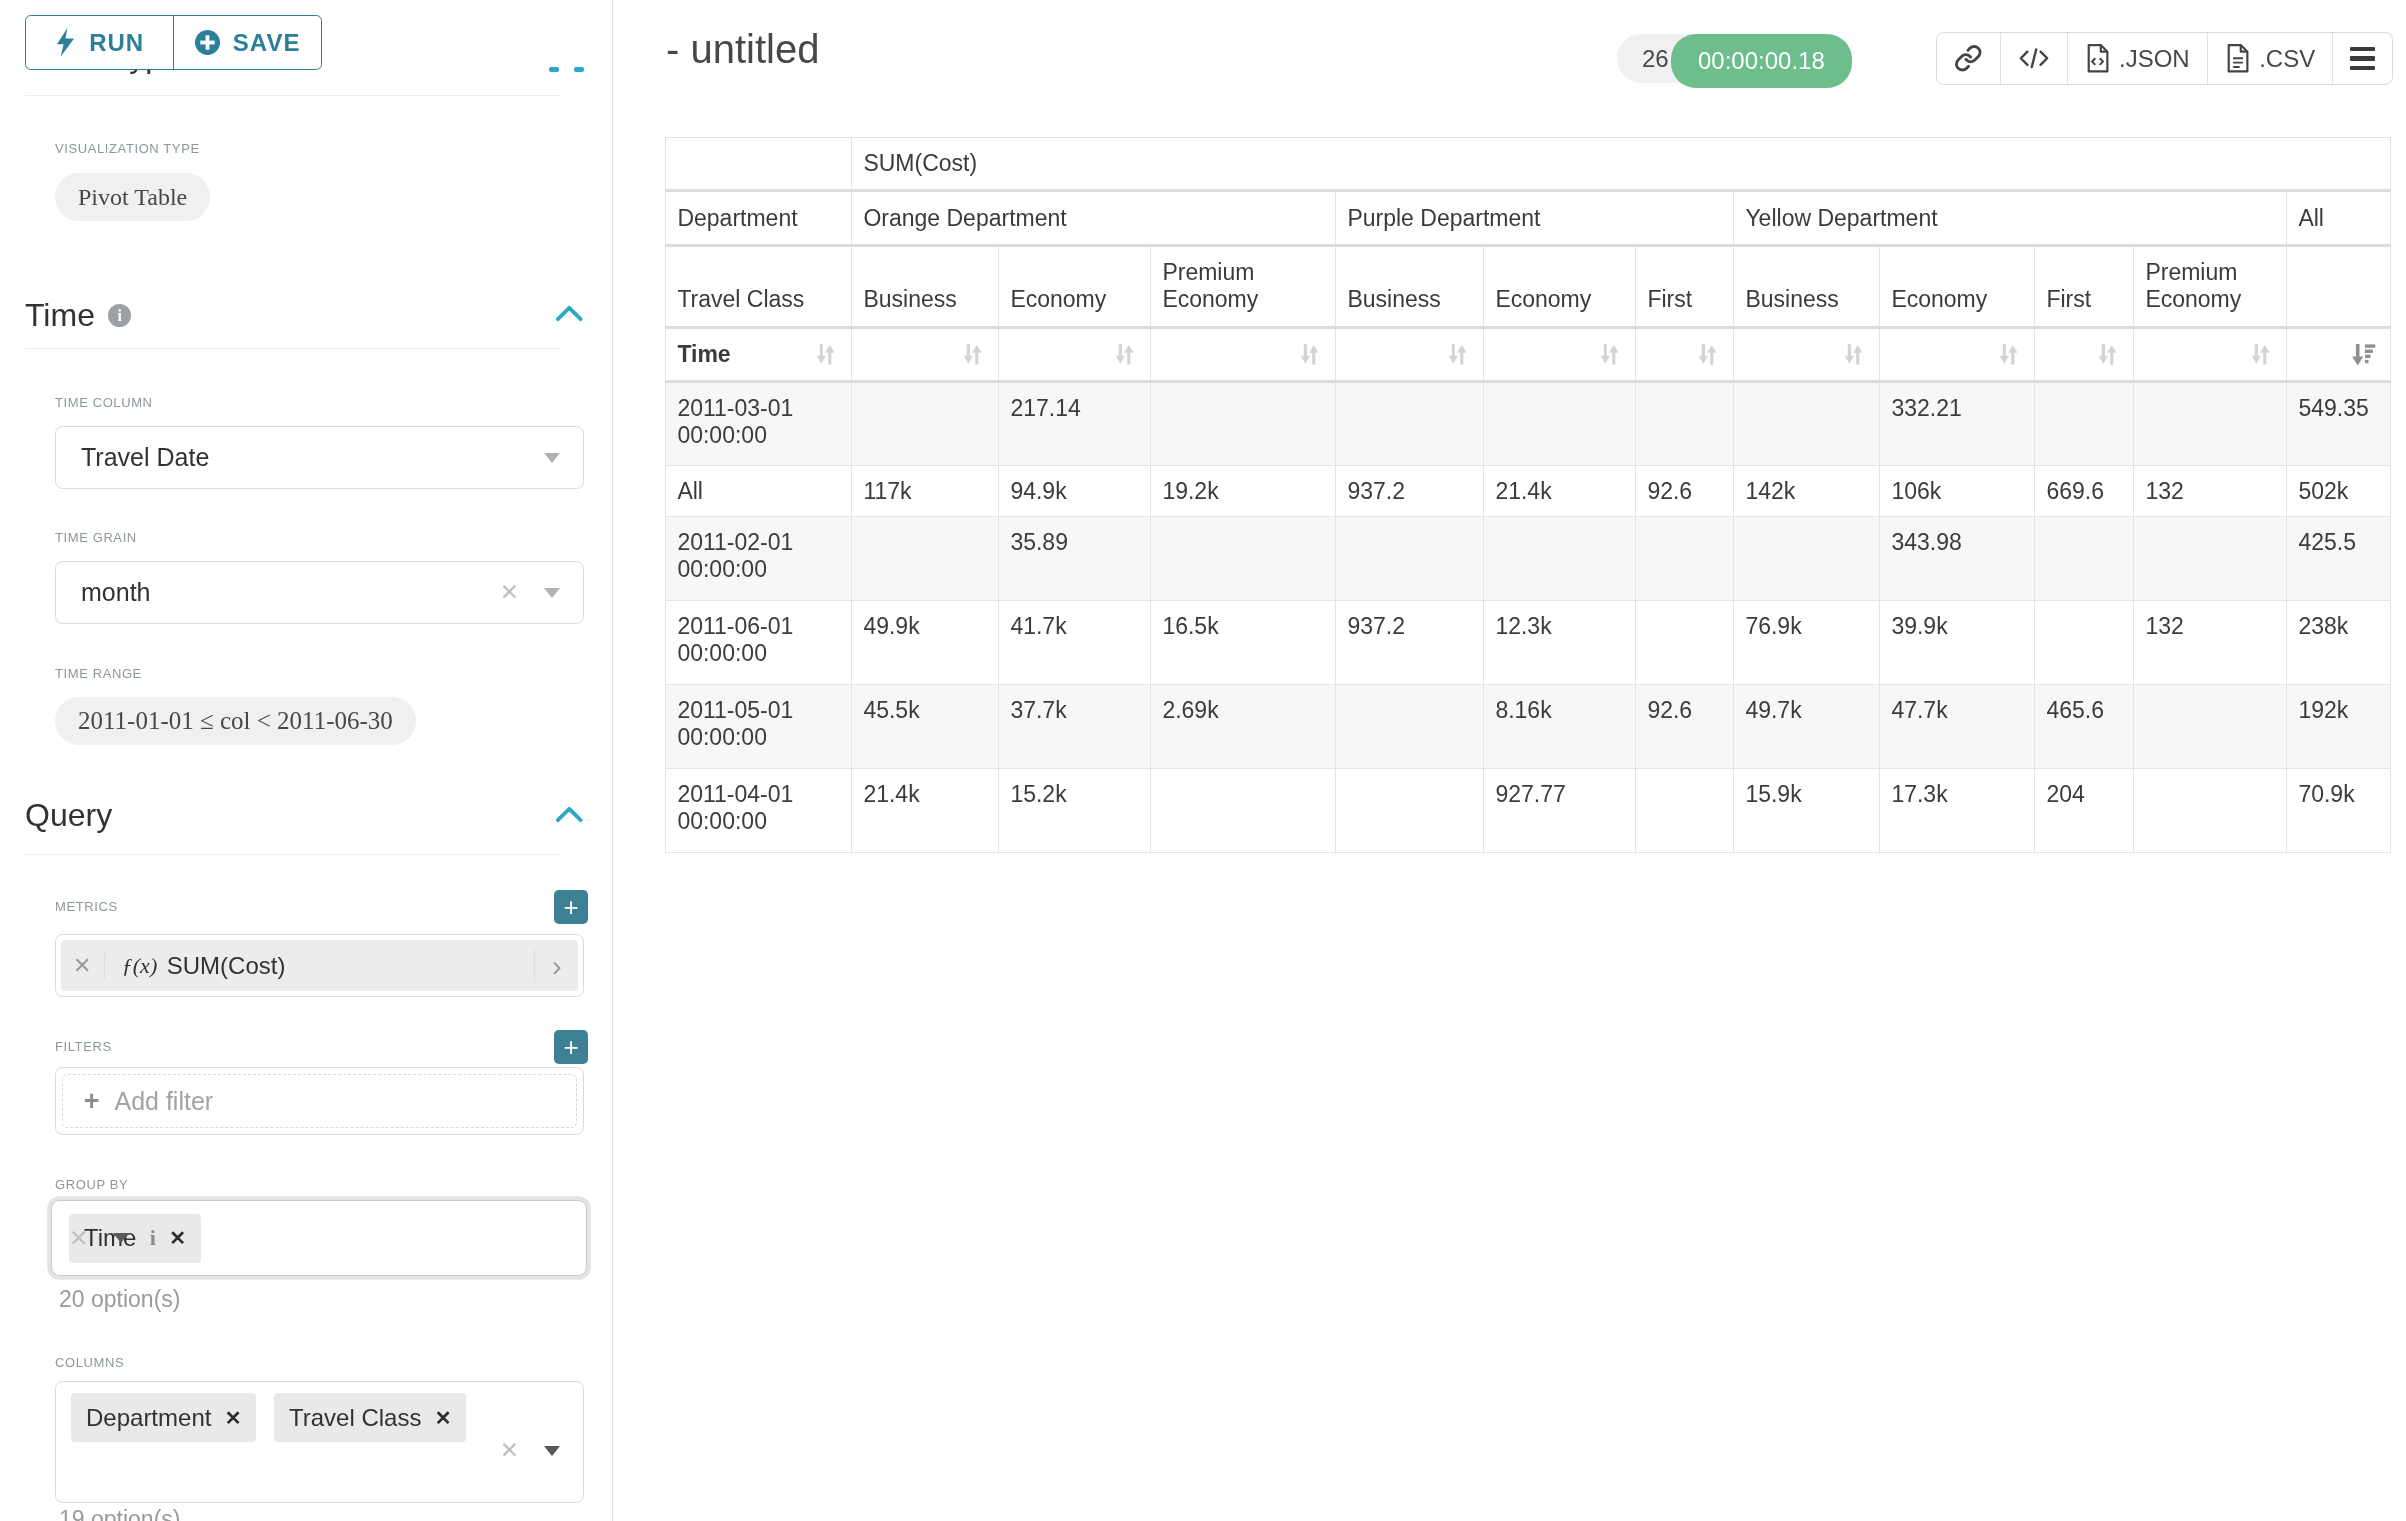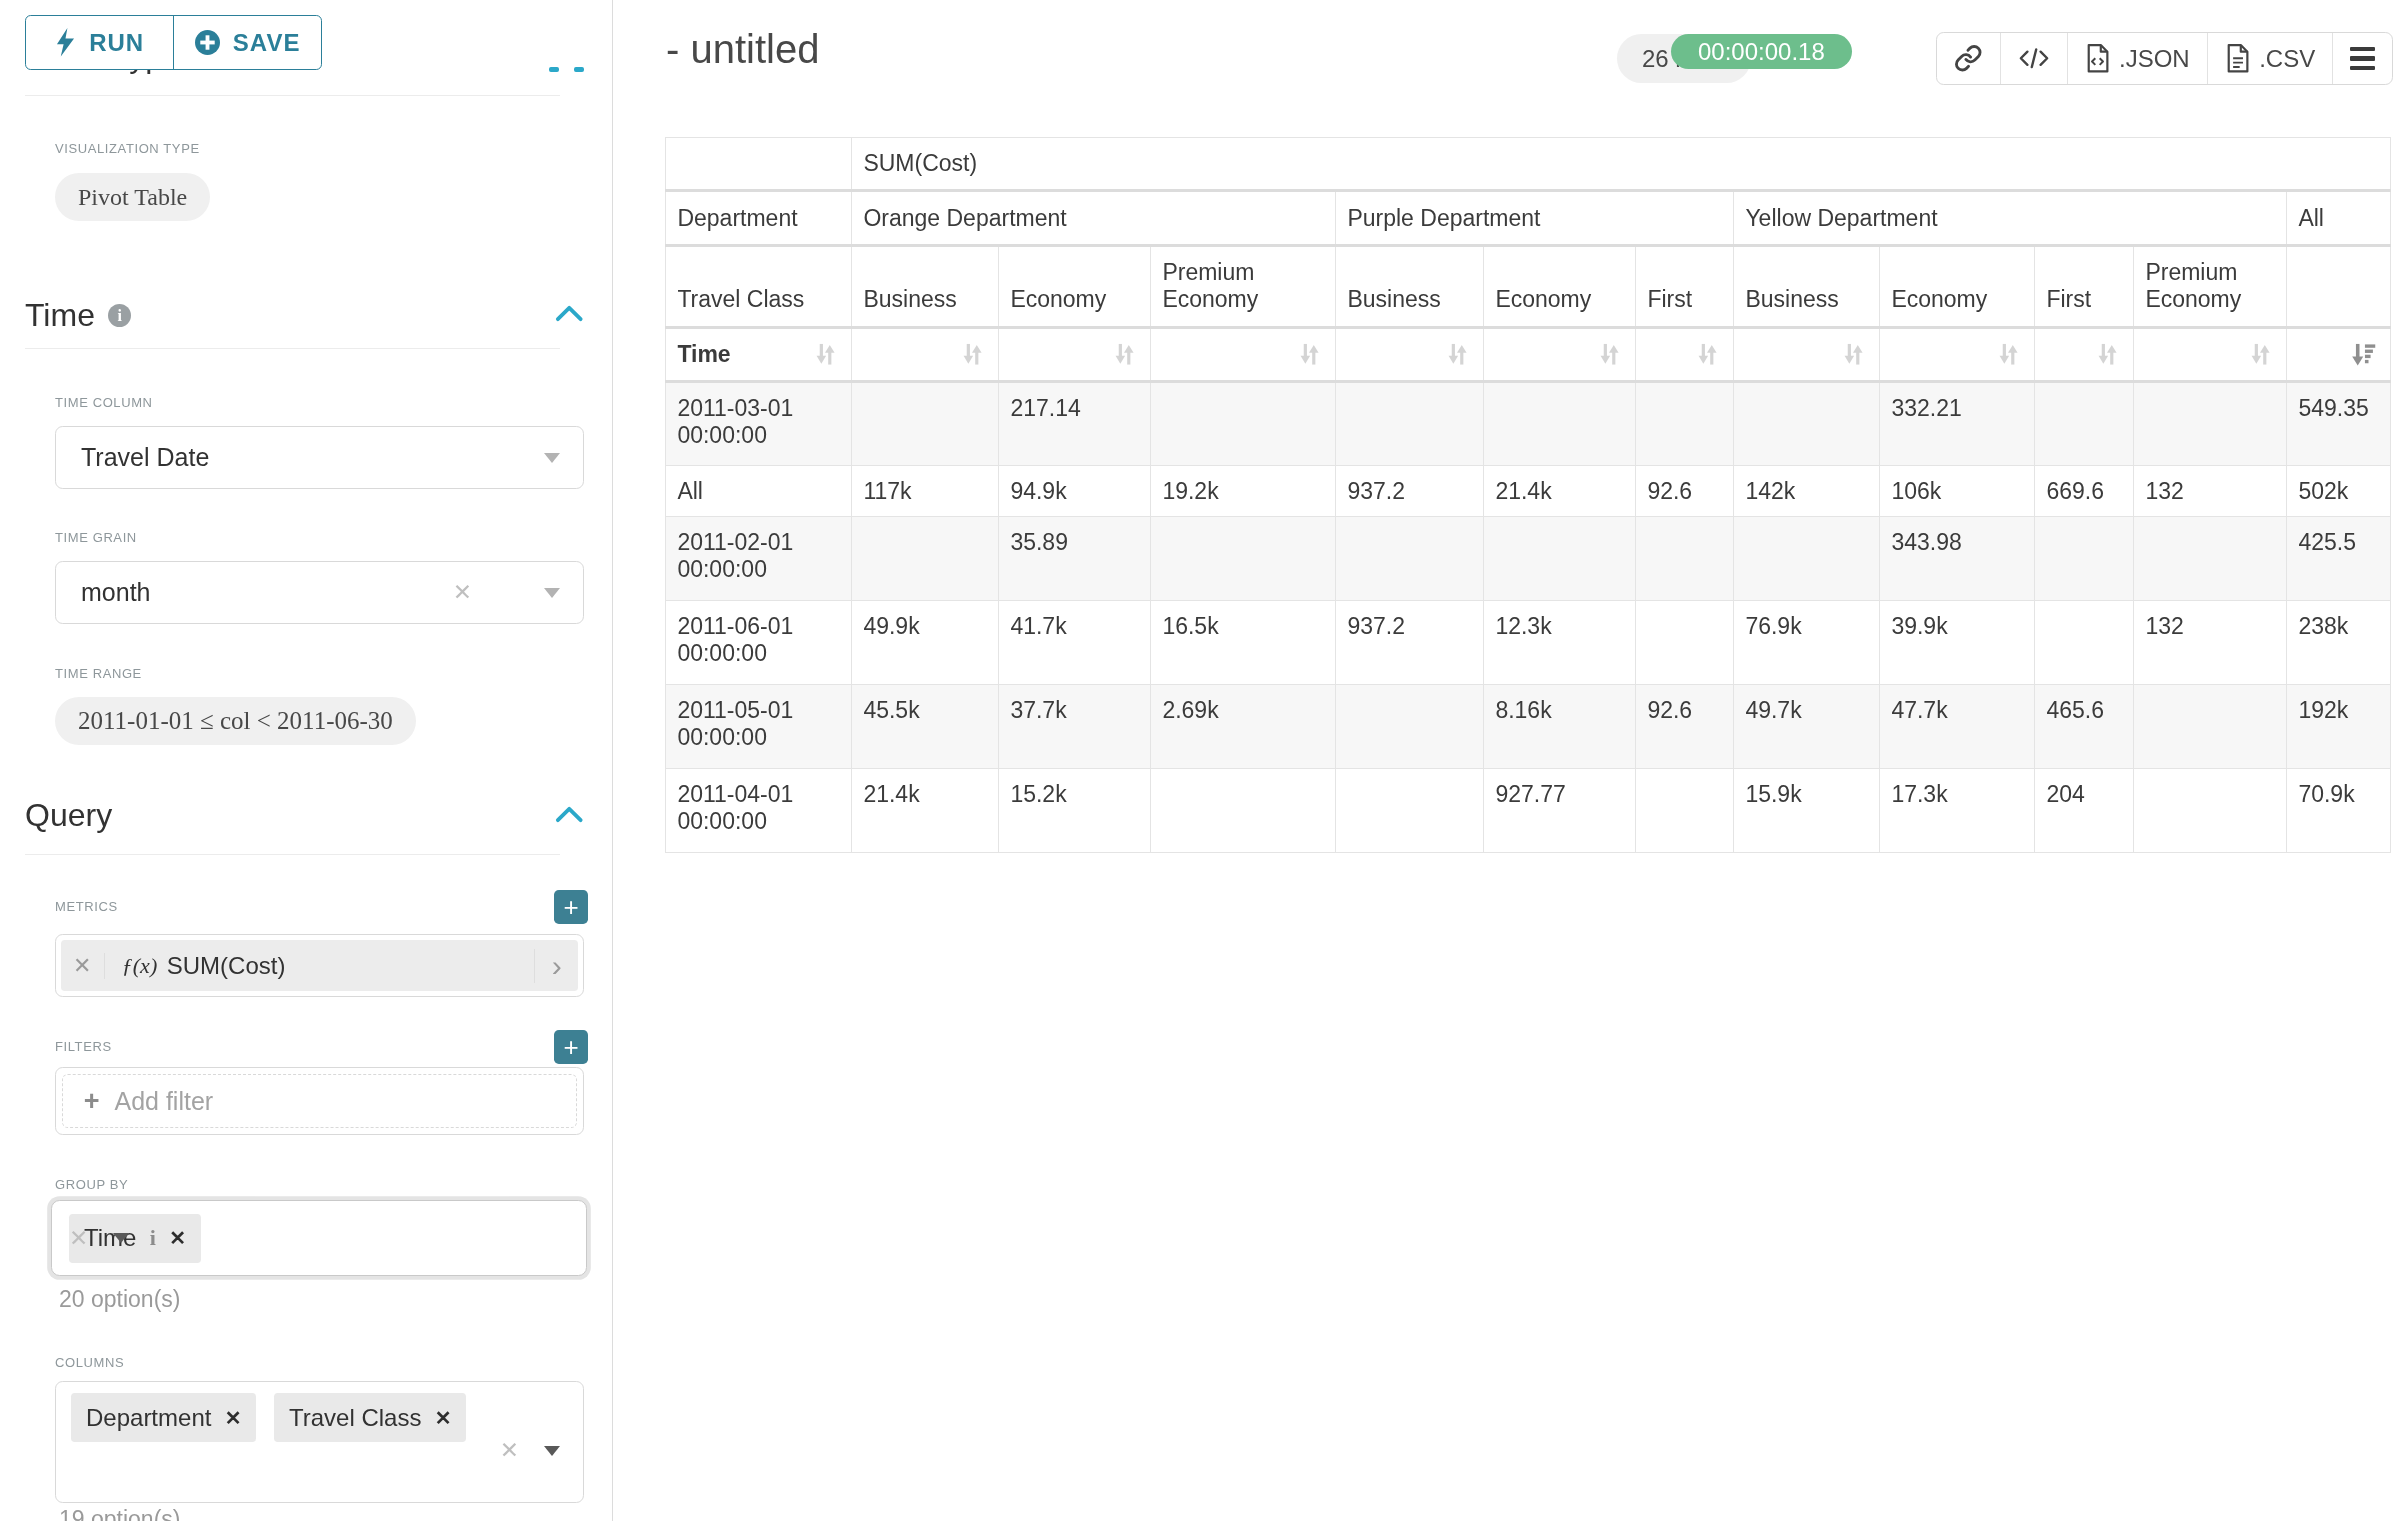--- a/index.html
+++ b/index.html
@@ -20,21 +20,21 @@
   .side-label { position:absolute; left:55px; font-size:13px; color:#8e979b; letter-spacing:0.6px; }
   .gray-pill { position:absolute; display:inline-flex; align-items:center;
                background:#f0f0f0; border-radius:25px; color:#484848; font-size:24px;
                padding:0 23px; height:48px;font-family:Liberation Serif, serif; }
   .section-h { position:absolute; left:25px; font-size:32px; color:#323232; display:flex; align-items:center; gap:13.3px; }
   .info-circle { width:23px; height:23px; border-radius:50%; background:#9aa0a3; color:#fff;
                  font-size:16px; font-weight:700; display:inline-flex; align-items:center; justify-content:center;
                  font-family:"Liberation Serif", serif; }
   .collapse-chev { position:absolute; left:555px; width:28.5px; height:19px; }
   .select { position:absolute; left:55px; width:529px; background:#fff;
-            border:1.9px solid #d9d9d9; border-radius:7.6px; display:flex; align-items:center;gap:47px; }
+            border:1.9px solid #d9d9d9; border-radius:7.6px; display:flex; align-items:center; }
   .select .val { font-size:25px; color:#323232; padding-left:25px; }
   .caret-down { width:0; height:0; border-left:8.6px solid transparent; border-right:8.6px solid transparent;
                 border-top:10.5px solid #b3b3b3; }
   .caret-dark { border-top-color:#595959; }
   .xclear { color:#bfbfbf; font-size:23px; }
   .plus-btn { position:absolute; width:34px; height:34px; background:#3d8093; border-radius:4.8px;
               color:#fff; font-size:26px; display:flex; align-items:center; justify-content:center; cursor:pointer; }
   .metric-box { position:absolute; left:55px; top:934px; width:529px; height:63px;
                 border:1.9px solid #d9d9d9; border-radius:7.6px; padding:4.8px; display:flex; }
   .metric-pill { flex:1; background:#ececec; border-radius:3.8px; display:flex; align-items:center; }
@@ -57,21 +57,21 @@
                  box-shadow:0 0 0 3.8px #e4e4e4; display:flex; align-items:center; padding:0 17px; }
   .columns-sel { position:absolute; left:55px; top:1381px; width:529px; height:122px;
                  background:#fff; border:1.9px solid #d9d9d9; border-radius:7.6px; padding:11.4px 15px; }
   .sel-controls { position:absolute; display:flex; align-items:center; gap:25px; }
   .hint { position:absolute; left:59px; font-size:23px; color:#9a9a9a; }
 
   
   .page-title { position:absolute; left:666px; top:27px; font-size:40px; color:#484848; font-weight:500; }
   .rows-badge { position:absolute; left:1617px; top:34px; height:49px; display:flex; align-items:center;
                 background:#f0f0f0; border-radius:25px; padding:0 25px; font-size:24px; color:#484848; }
-  .timer-badge { position:absolute; left:1671px; top:34px; height:35px; display:flex; align-items:center;
+  .timer-badge { position:absolute; left:1671px; top:34px; height:54px; display:flex; align-items:center;
                  background:#6dbe8c; border-radius:25px; padding:0 27px; font-size:24px; color:#fff; }
   .toolbar { position:absolute; left:1936px; top:32px; height:53px; display:flex;
              border:1.9px solid #d9d9d9; border-radius:7.6px; background:#fff; overflow:hidden; }
   .tool-seg { display:flex; align-items:center; justify-content:center; gap:9.5px; padding:0 17px;
               font-size:24px; color:#484848; cursor:pointer; }
   .tool-seg + .tool-seg { border-left:1.9px solid #e2e2e2; }
   .hamburger { display:flex; flex-direction:column; gap:4.8px; }
   .hamburger span { display:block; width:25px; height:4.8px; background:#3b3b3b; border-radius:1px; }
 
   

